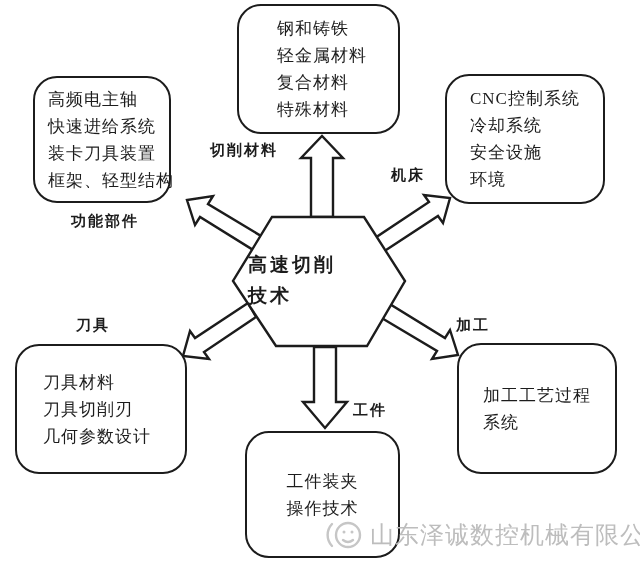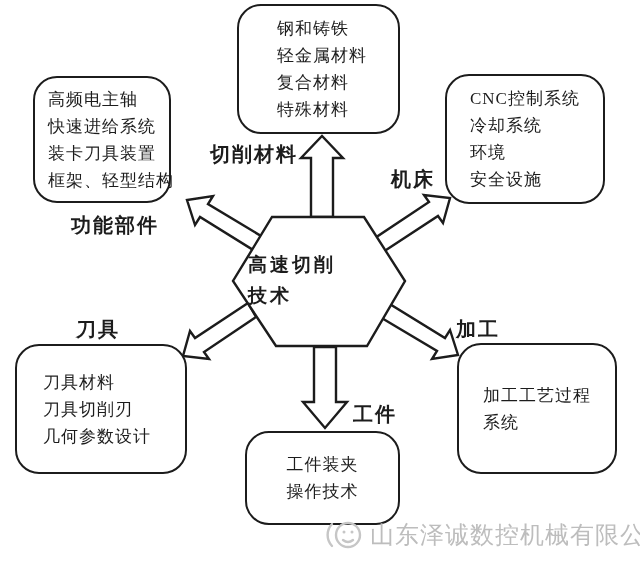--- a/index.html
+++ b/index.html
@@ -35,35 +35,35 @@
     letter-spacing: 1px;
     font-weight: 500;
   }
   .node .line { white-space: nowrap; }
 
   .node-materials   { left: 237px; top: 4px;   width: 163px; height: 130px; padding-left: 38px; }
   .node-components  { left: 33px;  top: 76px;  width: 138px; height: 127px; padding-left: 13px; }
   .node-machine     { left: 445px; top: 74px;  width: 160px; height: 130px; padding-left: 23px; }
   .node-tool        { left: 15px;  top: 344px; width: 172px; height: 130px; padding-left: 26px; }
   .node-process     { left: 457px; top: 343px; width: 160px; height: 131px; padding-left: 24px; }
-  .node-workpiece   { left: 245px; top: 431px; width: 155px; height: 94px; text-align: center; }
+  .node-workpiece   { left: 245px; top: 431px; width: 155px; height: 127px; text-align: center; }
 
   .center-text {
     position: absolute;
     left: 248px; top: 249px;
     width: 148px;
     text-align: left;
     font-size: 19px;
     line-height: 31px;
     letter-spacing: 3px;
     font-weight: 600;
   }
   .edge-label {
     position: absolute;
-    font-size: 20px;
+    font-size: 15px;
     letter-spacing: 2px;
     font-weight: 600;
     white-space: nowrap;
   }
   .label-cutting-material    { left: 210px; top: 141px; }
   .label-machine             { left: 391px; top: 166px; }
   .label-functional-comp     { left: 71px;  top: 212px; }
   .label-tool                { left: 76px;  top: 316px; }
   .label-machining           { left: 456px; top: 316px; }
   .label-workpiece           { left: 353px; top: 401px; }
@@ -122,22 +122,22 @@
   <div class="node node-components">
     <div class="line">高频电主轴</div>
     <div class="line">快速进给系统</div>
     <div class="line">装卡刀具装置</div>
     <div class="line">框架、轻型结构</div>
   </div>
 
   <div class="node node-machine">
     <div class="line">CNC控制系统</div>
     <div class="line">冷却系统</div>
+    <div class="line">安全设施</div>
     <div class="line">环境</div>
-    <div class="line">安全设施</div>
   </div>
 
   <div class="node node-tool">
     <div class="line">刀具材料</div>
     <div class="line">刀具切削刃</div>
     <div class="line">几何参数设计</div>
   </div>
 
   <div class="node node-process">
     <div class="line">加工工艺过程</div>

